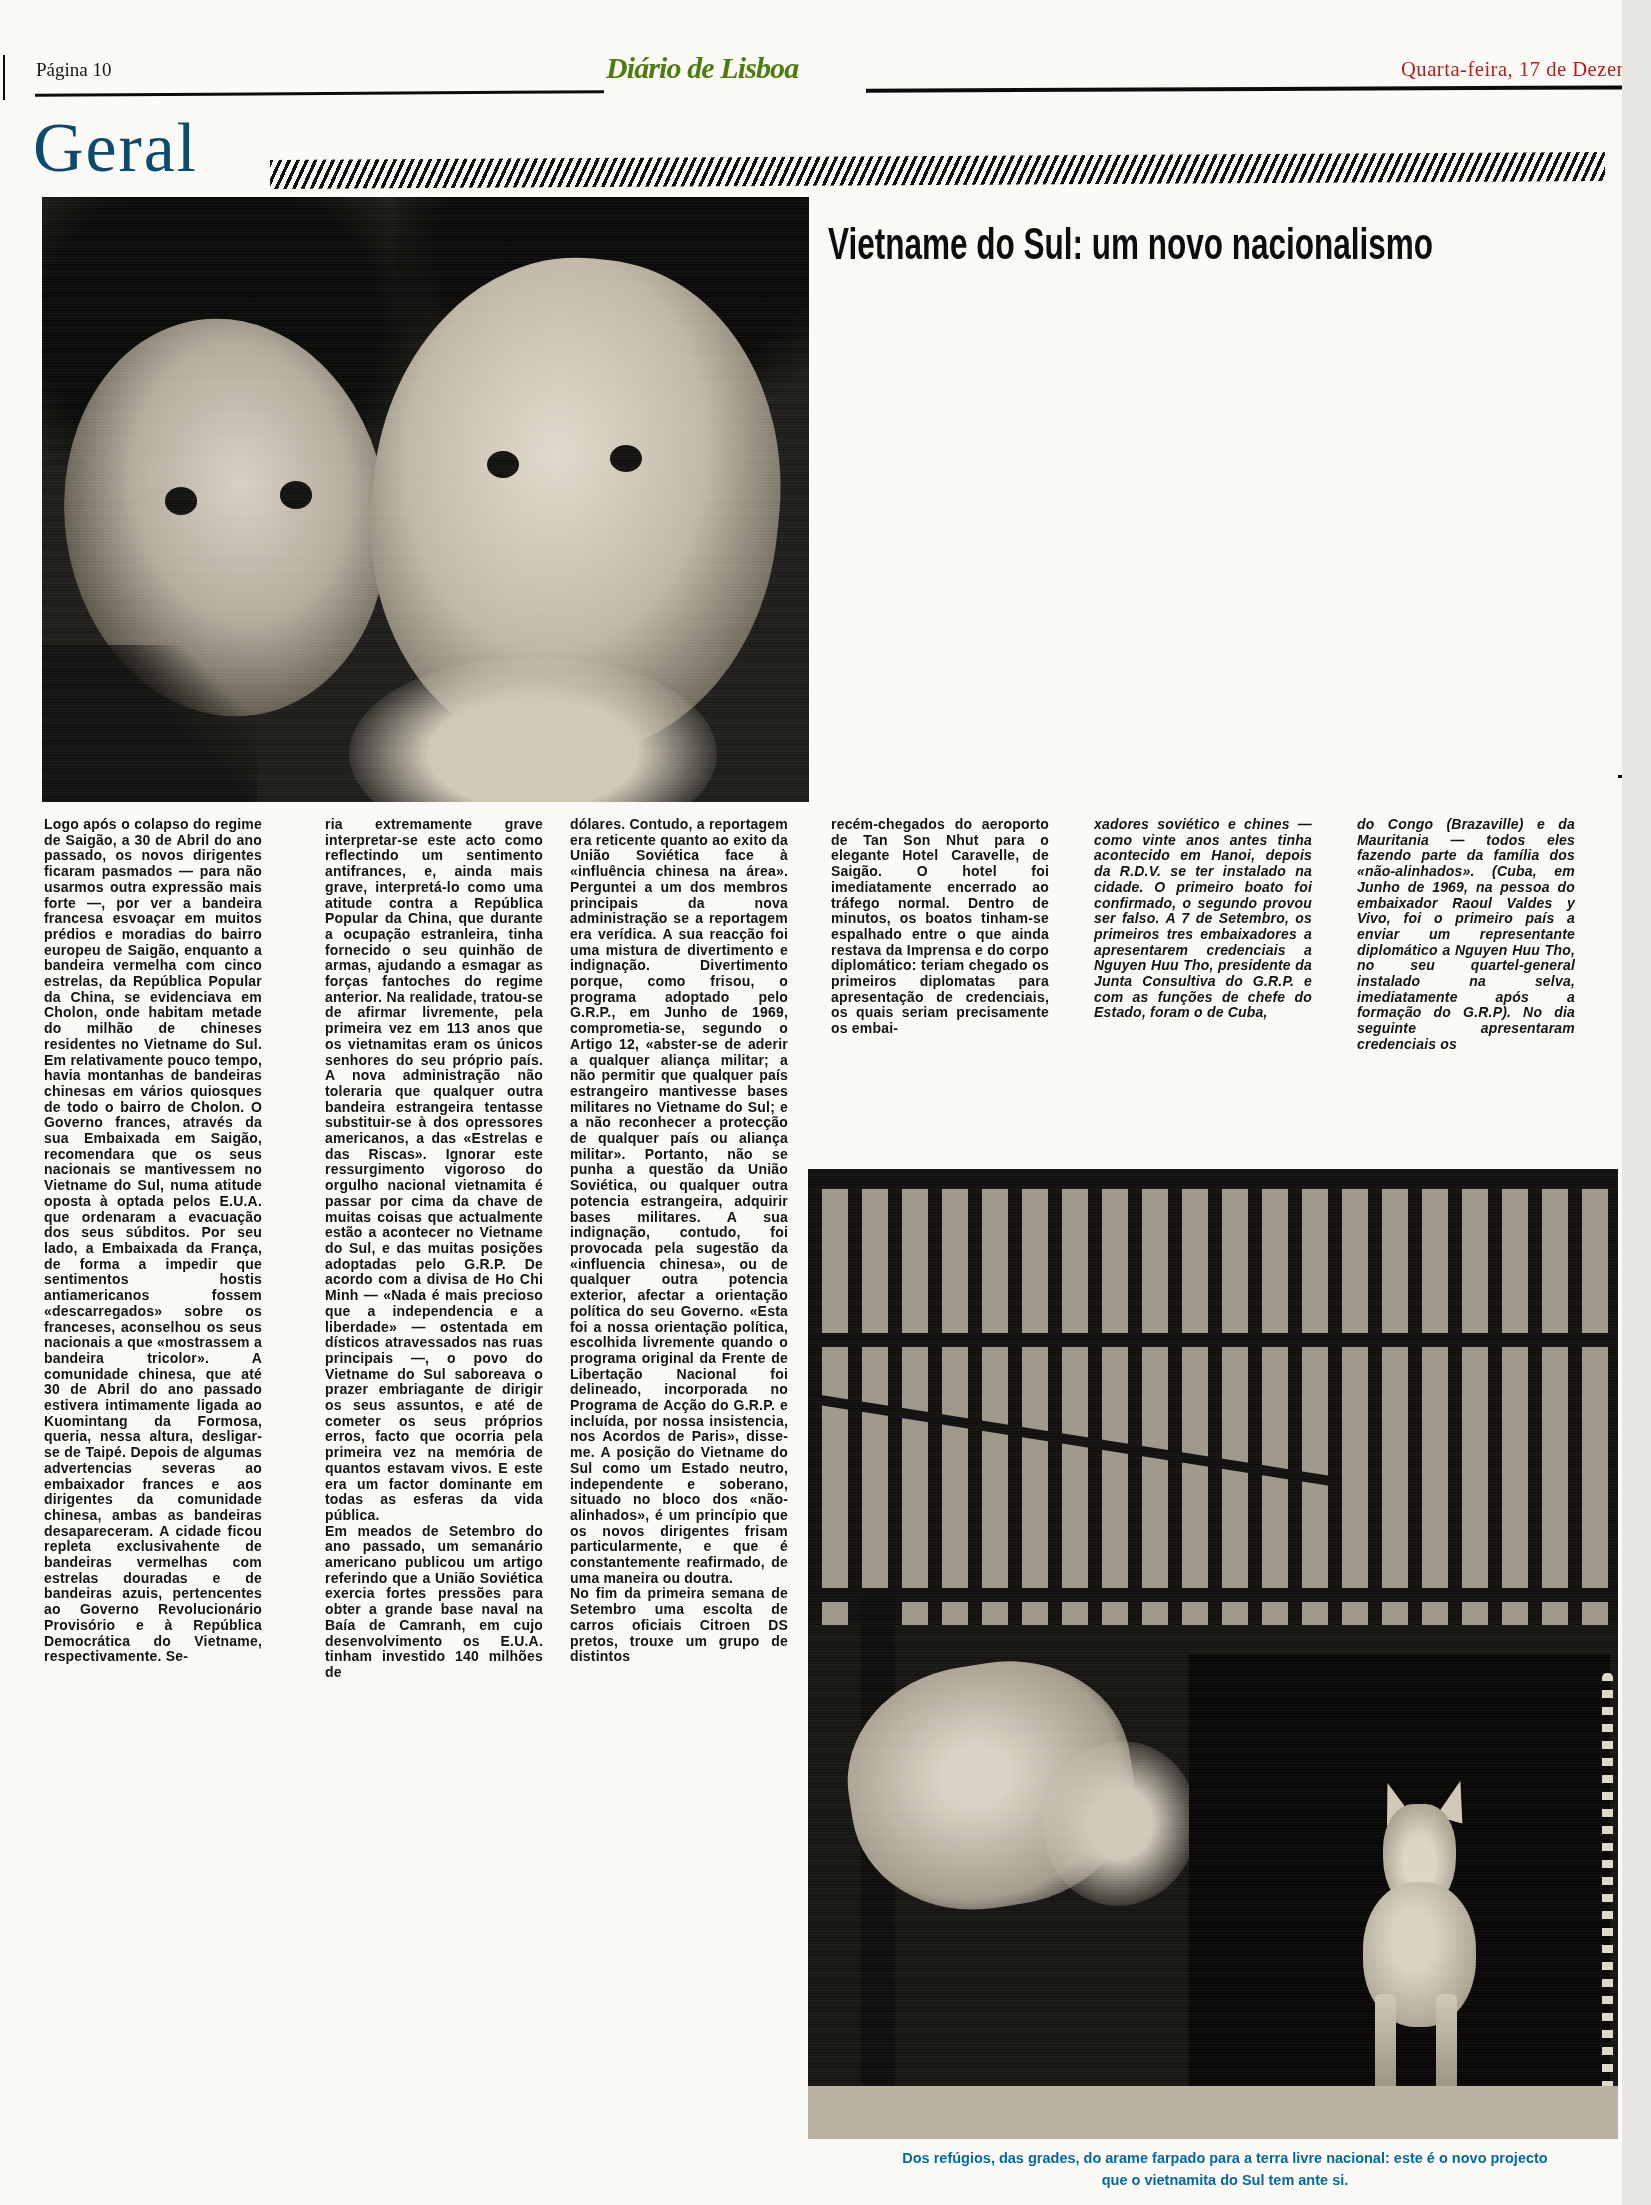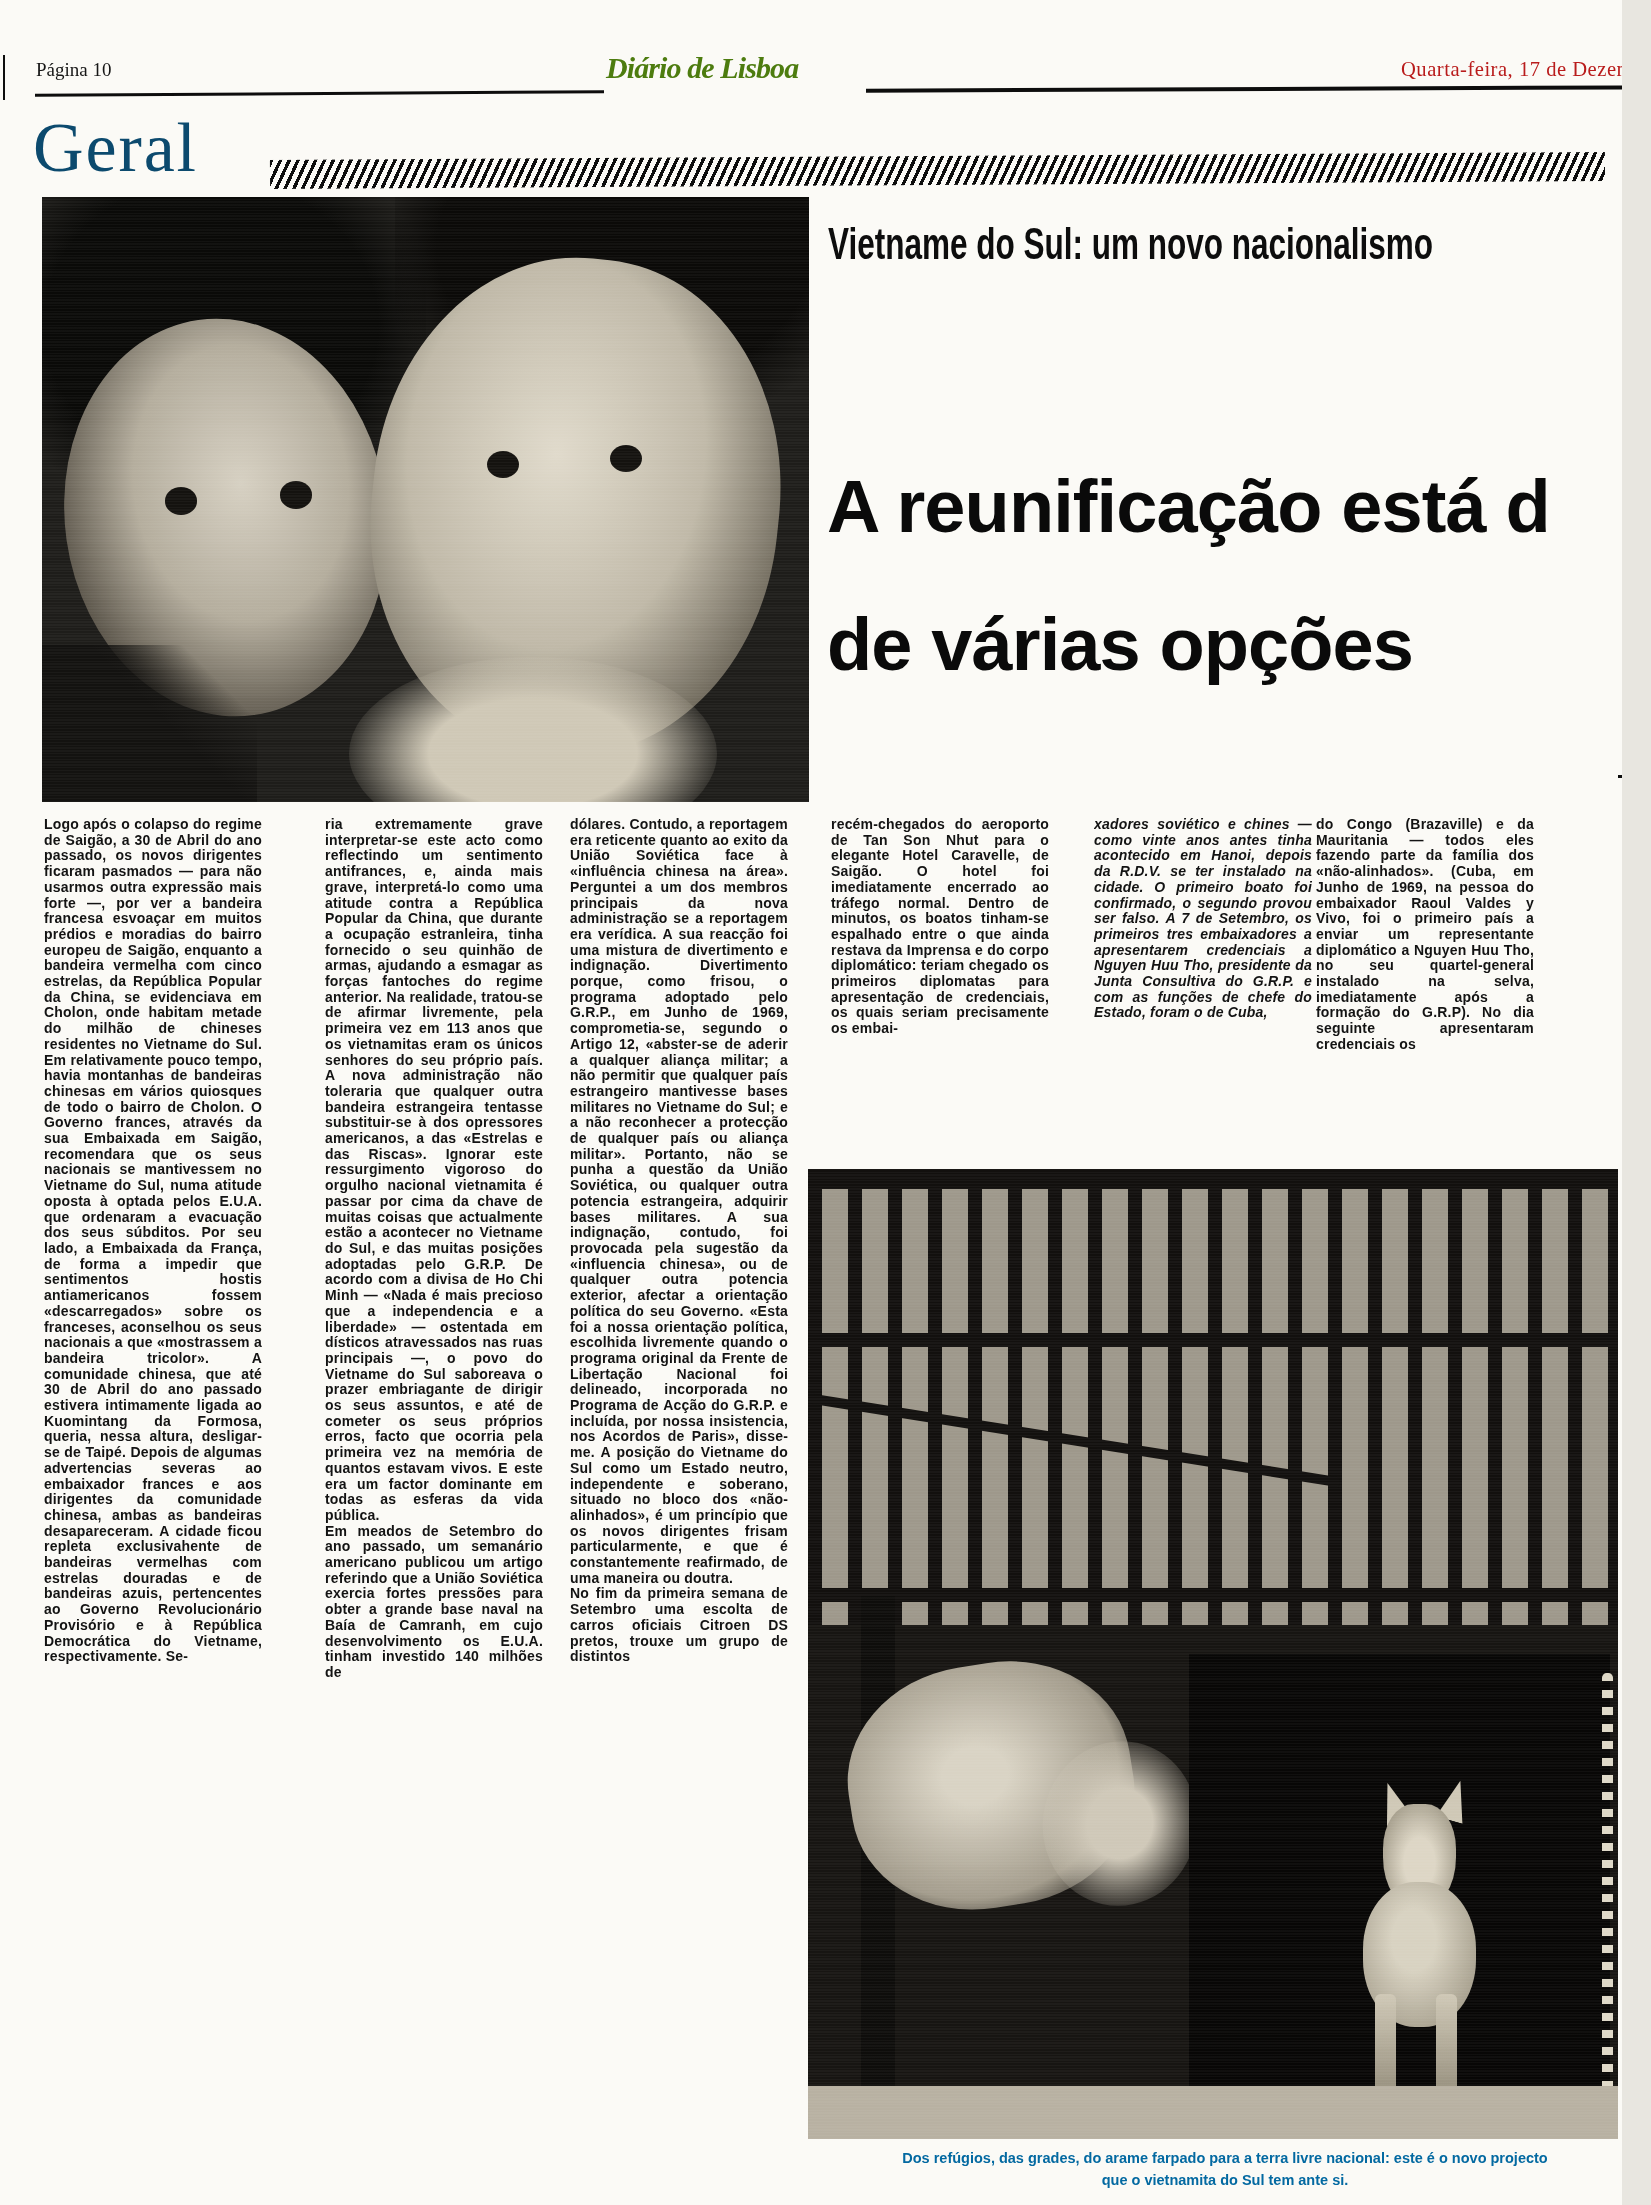--- a/index.html
+++ b/index.html
@@ -72,21 +72,21 @@
     transform:scaleX(.70);transform-origin:left top;white-space:nowrap;color:#0d0d0d;}
   .headline-wrap{position:absolute;left:827px;top:0;width:825px;height:732px;overflow:hidden;}
   .hl{position:absolute;left:0;font:700 74px/1 "Liberation Sans",sans-serif;letter-spacing:-0.9px;
     white-space:nowrap;color:#0a0a0a;}
   .hl1{top:470px;} .hl2{top:608px;}
   .col{position:absolute;top:817px;width:218px;overflow:hidden;
     font:700 14px/15.7px "Liberation Sans",sans-serif;letter-spacing:0.2px;
     text-align:justify;white-space:pre-line;color:#131313;}
   .col-tall{height:1368px;} .col-short{height:348px;}
   .c1{left:44px;} .c2{left:325px;} .c3{left:570px;}
-  .c4{left:831px;} .c5{left:1094px;font-style:italic;} .c6{left:1316px;}
+  .c4{left:831px;} .c5{left:1094px;font-style:italic;} .c6{left:1357px;font-style:italic;}
   .edge-rule{left:1618px;top:775px;width:34px;height:3.3px;}
   .edge-col{position:absolute;left:1632px;top:817px;width:28px;height:1368px;overflow:hidden;
     font:700 14.5px/15.7px "Liberation Sans",sans-serif;white-space:pre;color:#131313;}
   .caption{position:absolute;left:826px;width:798px;text-align:center;
     font:700 14.5px/18px "Liberation Sans",sans-serif;color:#0369a1;white-space:nowrap;}
   .cap1{top:2149px;} .cap2{top:2171px;}
 </style>
 </head>
 <body>
 
@@ -111,24 +111,20 @@
     <div class="shape ph-eye e1"></div>
     <div class="shape ph-eye e2"></div>
     <div class="shape ph-eye e3"></div>
     <div class="shape ph-eye e4"></div>
     <div class="shape ph-shoulder"></div>
     <div class="shape ph-dark-corner"></div>
     <div class="grain"></div>
   </div>
 
   <div class="kicker">Vietname do Sul: um novo nacionalismo</div>
-  <div class="headline-wrap">
-    <div class="hl hl1">A reunificação está d</div>
-    <div class="hl hl2">de várias opções</div>
-  </div>
 
   <div class="col col-tall c1">Logo após o colapso do regime de Saigão, a 30 de Abril do ano passado, os novos dirigentes ficaram pasmados — para não usarmos outra expressão mais forte —, por ver a bandeira francesa esvoaçar em muitos prédios e moradias do bairro europeu de Saigão, enquanto a bandeira vermelha com cinco estrelas, da República Popular da China, se evidenciava em Cholon, onde habitam metade do milhão de chineses residentes no Vietname do Sul. Em relativamente pouco tempo, havia montanhas de bandeiras chinesas em vários quiosques de todo o bairro de Cholon. O Governo frances, através da sua Embaixada em Saigão, recomendara que os seus nacionais se mantivessem no Vietname do Sul, numa atitude oposta à optada pelos E.U.A. que ordenaram a evacuação dos seus súbditos. Por seu lado, a Embaixada da França, de forma a impedir que sentimentos hostis antiamericanos fossem «descarregados» sobre os franceses, aconselhou os seus nacionais a que «mostrassem a bandeira tricolor». A comunidade chinesa, que até 30 de Abril do ano passado estivera intimamente ligada ao Kuomintang da Formosa, queria, nessa altura, desligar-se de Taipé. Depois de algumas advertencias severas ao embaixador frances e aos dirigentes da comunidade chinesa, ambas as bandeiras desapareceram. A cidade ficou repleta exclusivahente de bandeiras vermelhas com estrelas douradas e de bandeiras azuis, pertencentes ao Governo Revolucionário Provisório e à República Democrática do Vietname, respectivamente. Se-</div>
   <div class="col col-tall c2">ria extremamente grave interpretar-se este acto como reflectindo um sentimento antifrances, e, ainda mais grave, interpretá-lo como uma atitude contra a República Popular da China, que durante a ocupação estranleira, tinha fornecido o seu quinhão de armas, ajudando a esmagar as forças fantoches do regime anterior. Na realidade, tratou-se de afirmar livremente, pela primeira vez em 113 anos que os vietnamitas eram os únicos senhores do seu próprio país. A nova administração não toleraria que qualquer outra bandeira estrangeira tentasse substituir-se à dos opressores americanos, a das «Estrelas e das Riscas». Ignorar este ressurgimento vigoroso do orgulho nacional vietnamita é passar por cima da chave de muitas coisas que actualmente estão a acontecer no Vietname do Sul, e das muitas posições adoptadas pelo G.R.P. De acordo com a divisa de Ho Chi Minh — «Nada é mais precioso que a independencia e a liberdade» — ostentada em dísticos atravessados nas ruas principais —, o povo do Vietname do Sul saboreava o prazer embriagante de dirigir os seus assuntos, e até de cometer os seus próprios erros, facto que ocorria pela primeira vez na memória de quantos estavam vivos. E este era um factor dominante em todas as esferas da vida pública.
 Em meados de Setembro do ano passado, um semanário americano publicou um artigo referindo que a União Soviética exercia fortes pressões para obter a grande base naval na Baía de Camranh, em cujo desenvolvimento os E.U.A. tinham investido 140 milhões de</div>
   <div class="col col-tall c3">dólares. Contudo, a reportagem era reticente quanto ao exito da União Soviética face à «influência chinesa na área». Perguntei a um dos membros principais da nova administração se a reportagem era verídica. A sua reacção foi uma mistura de divertimento e indignação. Divertimento porque, como frisou, o programa adoptado pelo G.R.P., em Junho de 1969, comprometia-se, segundo o Artigo 12, «abster-se de aderir a qualquer aliança militar; a não permitir que qualquer país estrangeiro mantivesse bases militares no Vietname do Sul; e a não reconhecer a protecção de qualquer país ou aliança militar». Portanto, não se punha a questão da União Soviética, ou qualquer outra potencia estrangeira, adquirir bases militares. A sua indignação, contudo, foi provocada pela sugestão da «influencia chinesa», ou de qualquer outra potencia exterior, afectar a orientação política do seu Governo. «Esta foi a nossa orientação política, escolhida livremente quando o programa original da Frente de Libertação Nacional foi delineado, incorporada no Programa de Acção do G.R.P. e incluída, por nossa insistencia, nos Acordos de Paris», disse-me. A posição do Vietname do Sul como um Estado neutro, independente e soberano, situado no bloco dos «não-alinhados», é um princípio que os novos dirigentes frisam particularmente, e que é constantemente reafirmado, de uma maneira ou doutra.
 No fim da primeira semana de Setembro uma escolta de carros oficiais Citroen DS pretos, trouxe um grupo de distintos</div>
   <div class="col col-short c4">recém-chegados do aeroporto de Tan Son Nhut para o elegante Hotel Caravelle, de Saigão. O hotel foi imediatamente encerrado ao tráfego normal. Dentro de minutos, os boatos tinham-se espalhado entre o que ainda restava da Imprensa e do corpo diplomático: teriam chegado os primeiros diplomatas para apresentação de credenciais, os quais seriam precisamente os embai-</div>
   <div class="col col-short c5">xadores soviético e chines — como vinte anos antes tinha acontecido em Hanoi, depois da R.D.V. se ter instalado na cidade. O primeiro boato foi confirmado, o segundo provou ser falso. A 7 de Setembro, os primeiros tres embaixadores a apresentarem credenciais a Nguyen Huu Tho, presidente da Junta Consultiva do G.R.P. e com as funções de chefe do Estado, foram o de Cuba,</div>
   <div class="col col-short c6">do Congo (Brazaville) e da Mauritania — todos eles fazendo parte da família dos «não-alinhados». (Cuba, em Junho de 1969, na pessoa do embaixador Raoul Valdes y Vivo, foi o primeiro país a enviar um representante diplomático a Nguyen Huu Tho, no seu quartel-general instalado na selva, imediatamente após a formação do G.R.P). No dia seguinte apresentaram credenciais os</div>
 

